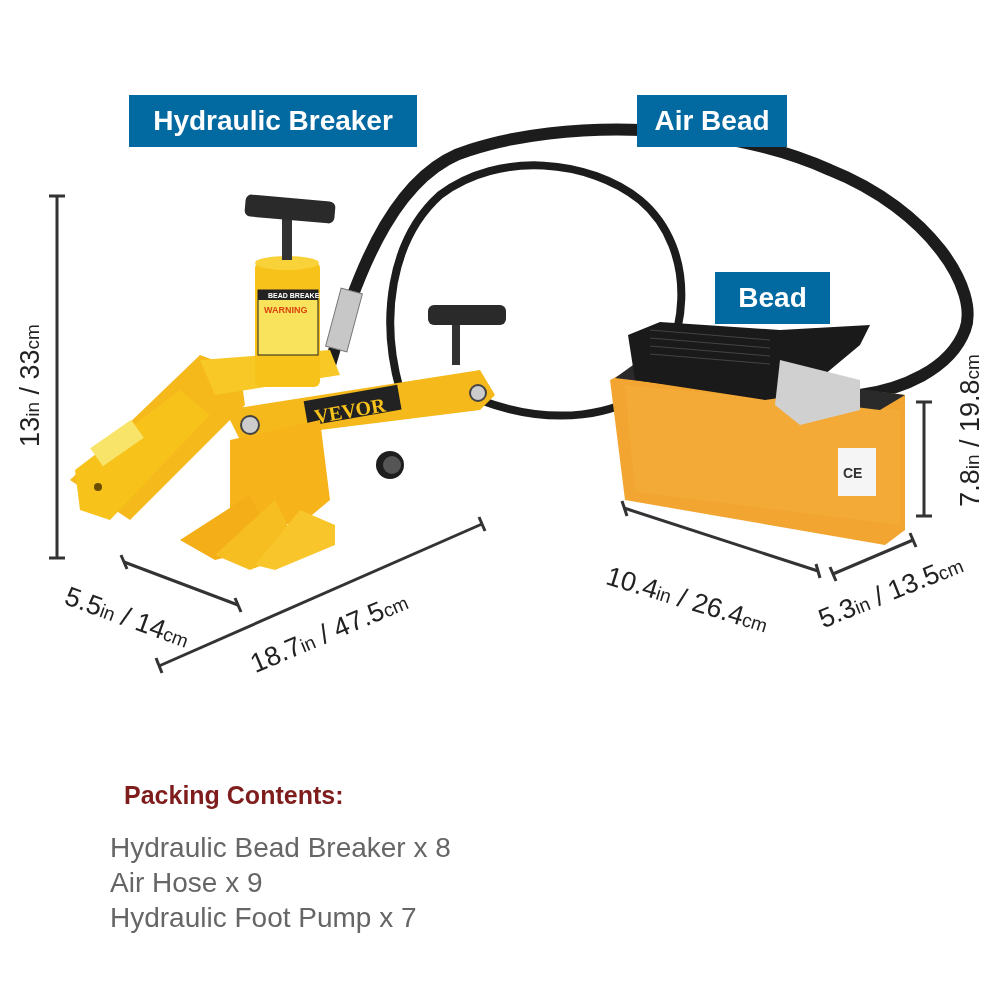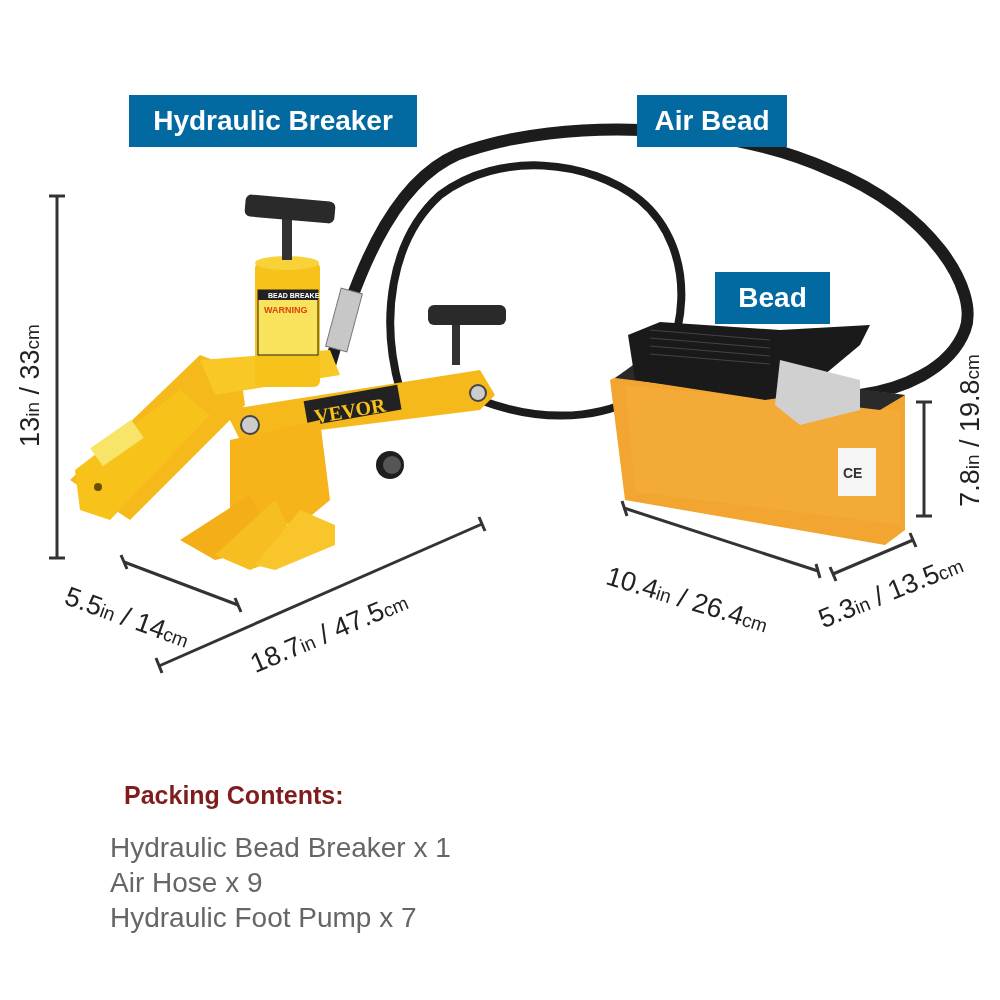--- a/index.html
+++ b/index.html
@@ -122,16 +122,16 @@
 </div>
 <div class="dim" style="left:820px;top:605px;transform:rotate(-22deg);transform-origin:left center;">
   <span>5.3</span><small>in</small><span> / </span><span>13.5</span><small>cm</small>
 </div>
 <div class="dim" style="left:870px;top:415px;transform:rotate(-90deg);transform-origin:center;width:200px;text-align:center;">
   <span>7.8</span><small>in</small><span> / </span><span>19.8</span><small>cm</small>
 </div>
 
 <div class="packing-title">Packing Contents:</div>
 <ul class="packing-list">
-  <li>Hydraulic Bead Breaker x 1</li>
+  <li>Hydraulic Bead Breaker x 8</li>
   <li>Air Hose x 9</li>
   <li>Hydraulic Foot Pump x 7</li>
 </ul>
 
 </body></html>

